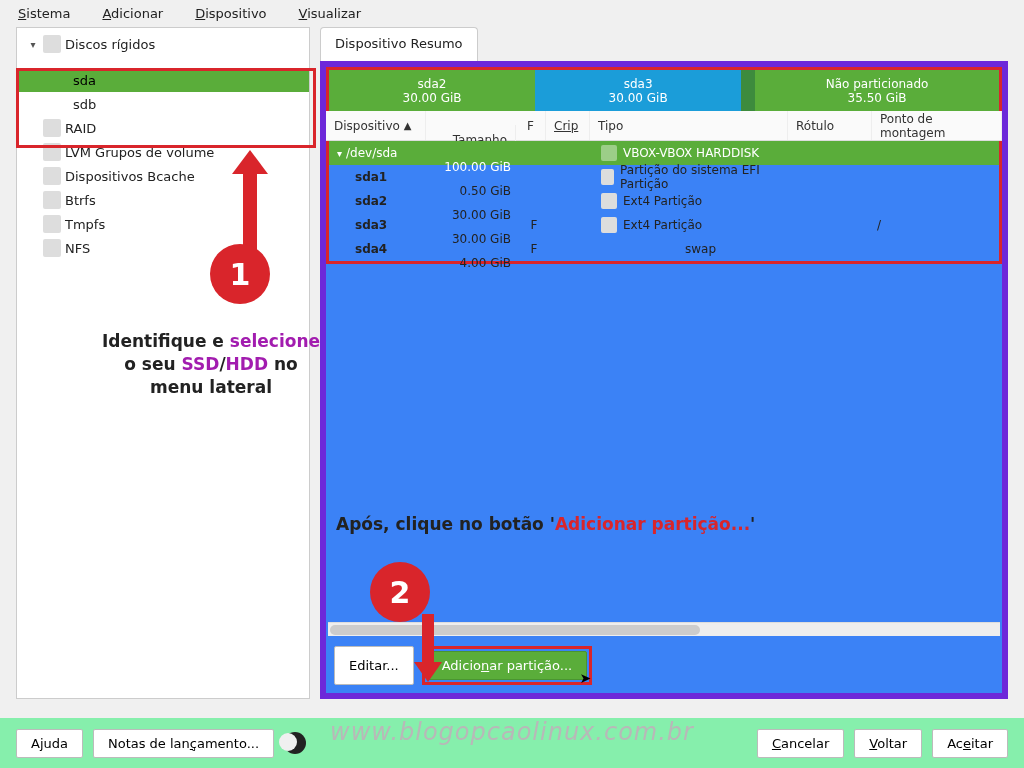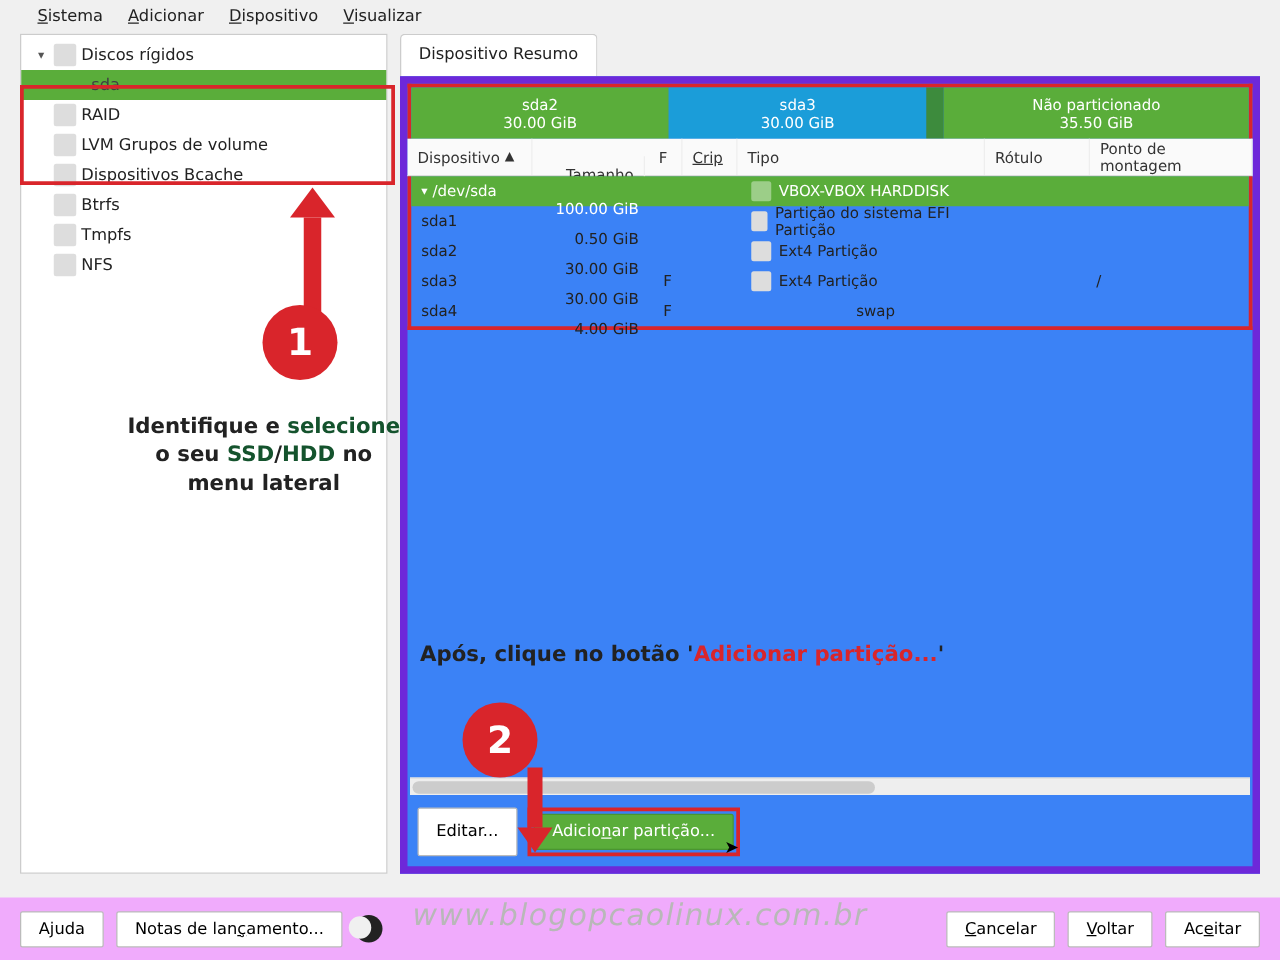--- a/index.html
+++ b/index.html
@@ -1,29 +1,29 @@
 <!DOCTYPE html>
 <html><head>
 <meta charset="utf-8">
 <style>
 * { box-sizing: border-box; margin: 0; padding: 0; font-family: "DejaVu Sans", "Liberation Sans", sans-serif; }
 body { background: #f0f0f0; width: 1024px; height: 768px; overflow: hidden; position: relative; font-size: 13px; color: #222; }
 
-.menubar { display: flex; gap: 20px; padding: 6px 30px; }
+.menubar { display: flex; gap: 32px; padding: 6px 18px; }
 .menubar span { cursor: pointer; }
 .menubar span u { text-decoration: underline; }
 
 .workspace { display: flex; gap: 10px; padding: 0 16px; height: 672px; }
 .sidebar { width: 294px; background: #fff; border: 1px solid #ccc; position: relative; }
 .tree { padding: 4px 0; }
 .tree-row { display: flex; align-items: center; height: 24px; padding-left: 10px; gap: 4px; cursor: pointer; }
 .tree-row .exp { width: 12px; text-align: center; color: #555; font-size: 10px; }
 .tree-row .ico { width: 18px; height: 18px; background: #ddd; border-radius: 2px; display: inline-block; }
 .tree-row.child { padding-left: 56px; }
-.tree-row.selected { background: #5aad3a; color: #404040; }
+.tree-row.selected { background: #5aad3a; color: #000000; margin-top: 12px; }
 
 .red-box-1 { position: absolute; border: 3px solid #d9252b; left: 16px; top: 68px; width: 300px; height: 80px; pointer-events: none; z-index: 50; }
 .arrow-up { position: absolute; left: 232px; top: 150px; z-index: 50; pointer-events: none; }
 .arrow-up .shaft { width: 14px; height: 90px; background: #d9252b; margin: 0 auto; }
 .arrow-up .head { width: 0; height: 0; border-left: 18px solid transparent; border-right: 18px solid transparent; border-bottom: 24px solid #d9252b; margin: 0 auto; }
 .badge { width: 60px; height: 60px; border-radius: 50%; background: #d9252b; color: #fff; display: flex; align-items: center; justify-content: center; font-size: 30px; font-weight: bold; }
 .badge-1 { position: absolute; left: 210px; top: 244px; z-index: 50; }
 
 .main { flex: 1; display: flex; flex-direction: column; }
 .tab-strip { display: flex; height: 34px; }
@@ -47,41 +47,41 @@
 .col-rot { width: 84px; }
 .col-mount { width: 130px; }
 
 .table-body .trow { display: flex; height: 24px; align-items: center; font-size: 12px; }
 .trow.sel { background: #5aad3a; color: #fff; }
 .trow div { padding: 0 8px; }
 .table-body .col-dev { display:flex; align-items:center; gap:4px; }
 .table-body .col-tipo { display:flex; align-items:center; gap:6px; }
 .tico { width:16px; height:16px; background:#ddd; border-radius:2px; display:inline-block; }
 .trow.sel .tico { background: rgba(255,255,255,0.4); }
-.trow .indent { padding-left: 8px; }
+.trow .indent { padding-left: 26px; font-weight: bold; }
 
 .scrollbar { height: 14px; background: #eee; border-top: 1px solid #ddd; margin: 0 2px 2px 2px; position: relative; }
 .scrollbar .thumb { position: absolute; left: 2px; top: 2px; height: 10px; width: 55%; background: #ccc; border-radius: 5px; }
 
 .panel-buttons { display: flex; gap: 8px; padding: 8px; position: relative; }
 .btn { background: #fff; border: 1px solid #bbb; padding: 6px 14px; cursor: pointer; font-size: 13px; border-radius: 2px; }
 .btn-green { background: #5aad3a; color: #fff; border-color: #4a9530; }
 
 .annot1 { position: absolute; left: 96px; top: 330px; width: 230px; text-align: center; font-size: 17px; font-weight: bold; z-index: 50; line-height:1.35; }
-.annot1 .r { color: #14532d; }
+.annot1 .r { color: #a21caf; }
 .annot2 { position: absolute; left: 336px; top: 514px; font-size: 17px; font-weight: bold; z-index:50; }
 .annot2 .r { color: #d9252b; }
 
 .badge-2-group { position: absolute; left: 370px; top: 562px; z-index: 50; pointer-events:none; }
 .arrow-down .head2 { width: 0; height: 0; border-left: 14px solid transparent; border-right: 14px solid transparent; border-top: 20px solid #d9252b; margin: 0 auto; }
 .arrow-down .shaft2 { width: 12px; height: 48px; background: #d9252b; margin: 0 auto; }
 
 .watermark { position: absolute; left: 0; right: 0; bottom: 22px; text-align: center; font-size: 24px; font-style: italic; color: #b8b8b8; z-index: 2; pointer-events:none; letter-spacing:1px; }
 
-.footer { position: absolute; left: 0; right: 0; bottom: 0; height: 50px; display: flex; align-items: center; padding: 0 16px; gap: 10px; background:#f0abfc; }
+.footer { position: absolute; left: 0; right: 0; bottom: 0; height: 50px; display: flex; align-items: center; padding: 0 16px; gap: 10px; background:#86efac; }
 .footer .spacer { flex: 1; }
 .moon { width: 22px; height: 22px; border-radius: 50%; background: #222; display:inline-block; position:relative; }
 .moon::after { content:""; position:absolute; width:18px; height:18px; border-radius:50%; background:#f0f0f0; left:-5px; top:1px; }
 
 .sort-icon { font-size:10px; }
 .cursor { position:absolute; font-size:14px; color:#000; z-index:60; }
 </style>
 </head>
 <body>
 
@@ -95,20 +95,23 @@
 <div class="workspace">
   <div class="sidebar">
     <div class="tree">
       <div class="tree-row">
           <span class="exp">▾</span>
           <span class="ico"></span>
           <span>Discos rígidos</span>
         </div>
       <div class="tree-row child selected">
           <span>sda</span>
+        </div>
+      <div class="tree-row child">
+          <span>sdb</span>
         </div>
       <div class="tree-row">
           <span class="exp"></span>
           <span class="ico"></span>
           <span>RAID</span>
         </div>
       <div class="tree-row">
           <span class="exp"></span>
           <span class="ico"></span>
           <span>LVM Grupos de volume</span>

